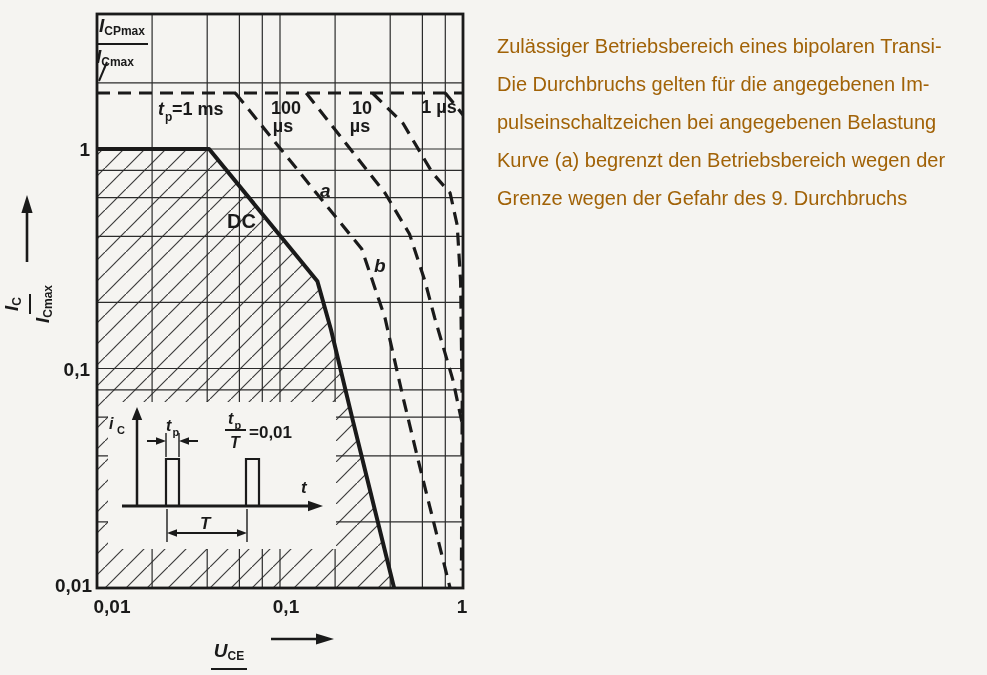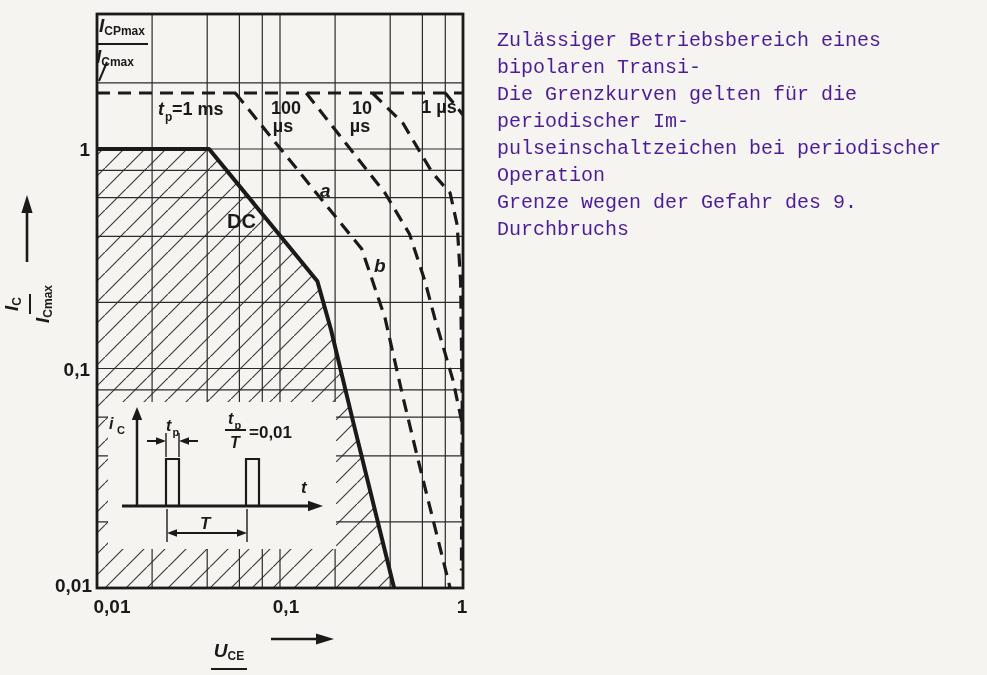--- a/index.html
+++ b/index.html
@@ -28,22 +28,22 @@
   .frac .num{border-bottom:2px solid var(--ink);padding:0 3px 1px 3px;}
   .frac .den{padding-top:1px;}
   .frac i{font-style:italic;}
   .frac sub{font-size:12px;font-weight:bold;vertical-align:-3px;}
   #frac-top{left:96px;top:15px;align-items:flex-start;text-align:center;}
   #frac-left{left:-31px;top:277px;width:118px;height:54px;
              transform:rotate(-90deg);justify-content:flex-start;}
   #frac-x{left:192px;top:640px;width:74px;}
   
   #caption{position:absolute;left:497px;top:27px;width:486px;
-           font-family:Liberation Mono, monospace;
-           font-size:20px;line-height:27px;color:#4c1d95;}
+           font-family:Liberation Sans, sans-serif;
+           font-size:20px;line-height:38px;color:#a16207;}
 </style>
 </head>
 <body>
 
 <div id="figure">
 
   <svg id="chart-svg" width="490" height="675" viewBox="0 0 490 675">
     <defs>
       <pattern id="hatch" width="21" height="21" patternUnits="userSpaceOnUse">
         <path d="M-2 23 L23 -2" stroke="#3a3a3a" stroke-width="1.15"></path>
@@ -163,18 +163,19 @@
     <span class="den"><i>I</i><sub>Cmax</sub></span>
   </div>
 
   <div class="frac" id="frac-x">
     <span class="num"><i>U</i><sub>CE</sub></span>
     <span class="den"><i>U</i><sub>CEO</sub></span>
   </div>
 
   <div id="caption">
     <div>Zulässiger Betriebsbereich eines bipolaren Transi-</div>
-    <div>Die Grenzkurven gelten für die periodischer Im-</div>
-    <div>pulseinschaltzeichen bei periodischer Operation</div>
+    <div>Die Durchbruchs gelten für die angegebenen Im-</div>
+    <div>pulseinschaltzeichen bei angegebenen Belastung</div>
+    <div>Kurve (a) begrenzt den Betriebsbereich wegen der</div>
     <div>Grenze wegen der Gefahr des 9. Durchbruchs</div>
   </div>
 
 </div>
 
 </body></html>

